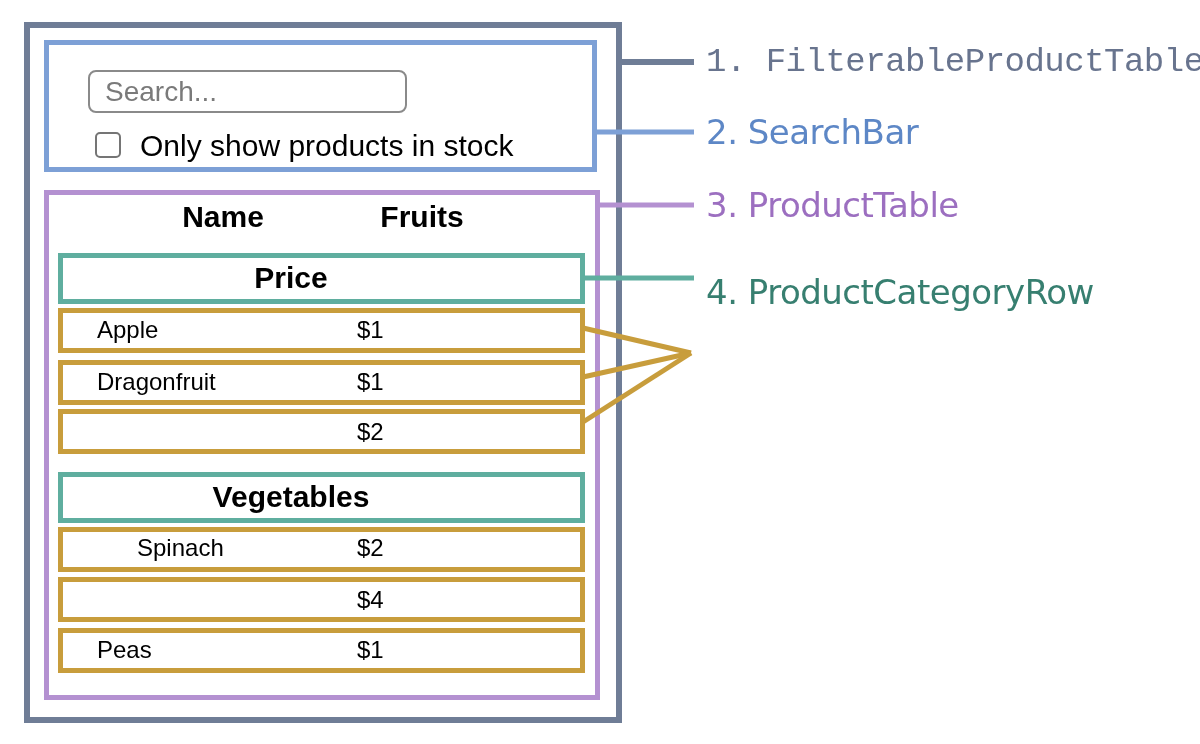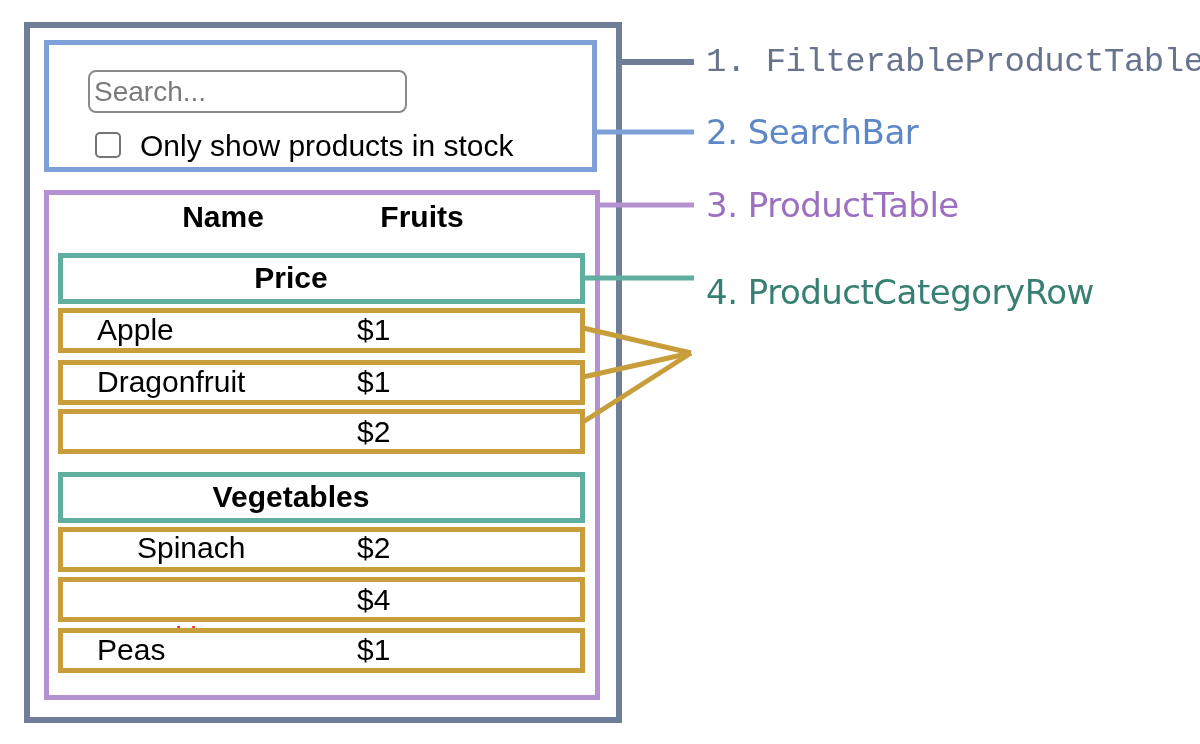--- a/index.html
+++ b/index.html
@@ -10,35 +10,35 @@
   .box{position:absolute;box-sizing:border-box;background:#fff;}
   .outer-box{left:24px;top:22px;width:598px;height:701px;border:6px solid var(--frame_gray,#6f7d96);}
   .search-box{left:44px;top:40px;width:553px;height:132px;border:5px solid var(--frame_blue,#7da0d6);}
   .table-box{left:44px;top:190px;width:556px;height:510px;border:5px solid var(--frame_purple,#b491d1);}
   .cat-row{left:58px;width:527px;height:51px;border:5px solid var(--frame_teal,#5fae9f);}
   .prod-row{left:58px;width:527px;height:45px;border:5px solid var(--frame_gold,#c89d3c);}
 
   .search-input{
     position:absolute;left:88px;top:70px;width:319px;height:43px;box-sizing:border-box;
     border:2px solid #8a8a8a;border-radius:8px;font-family:"Liberation Sans",sans-serif;
-    font-size:28px;color:#333;padding:0 4px;outline:none;background:#fff;
+    font-size:28px;color:#333;padding:0 15px;outline:none;background:#fff;
   }
   .search-input::placeholder{color:#7a7a7a;opacity:1;}
   .stock-checkbox{
     position:absolute;left:95px;top:132px;width:26px;height:26px;margin:0;
     -webkit-appearance:none;appearance:none;border:2px solid #757575;border-radius:5px;
     background:#fff;cursor:pointer;box-sizing:border-box;
   }
   .txt{position:absolute;white-space:nowrap;color:#000;}
   .checkbox-label{left:140px;top:131px;font-size:30px;line-height:30px;}
   .th{font-weight:bold;font-size:30px;line-height:30px;top:202px;width:150px;text-align:center;}
   .th-name{left:148px;}
   .th-price{left:347px;}
   .cat-label{font-weight:bold;font-size:30px;line-height:30px;left:58px;width:466px;text-align:center;}
-  .cell{font-size:30px;line-height:30px;}
+  .cell{font-size:24px;line-height:30px;}
   .cell-name{left:97px;}
   .cell-price{left:357px;}
   .oos{color:var(--out_of_stock_red,#f0261a);}
 
   .connector-svg{position:absolute;left:0;top:0;width:1200px;height:744px;pointer-events:none;}
   .ln-gray{stroke:var(--frame_gray,#6f7d96);stroke-width:6;}
   .ln-blue{stroke:var(--frame_blue,#7da0d6);stroke-width:5;}
   .ln-purple{stroke:var(--frame_purple,#b491d1);stroke-width:5;}
   .ln-teal{stroke:var(--frame_teal,#5fae9f);stroke-width:5;}
   .ln-gold{stroke:var(--frame_gold,#c89d3c);stroke-width:5;}

